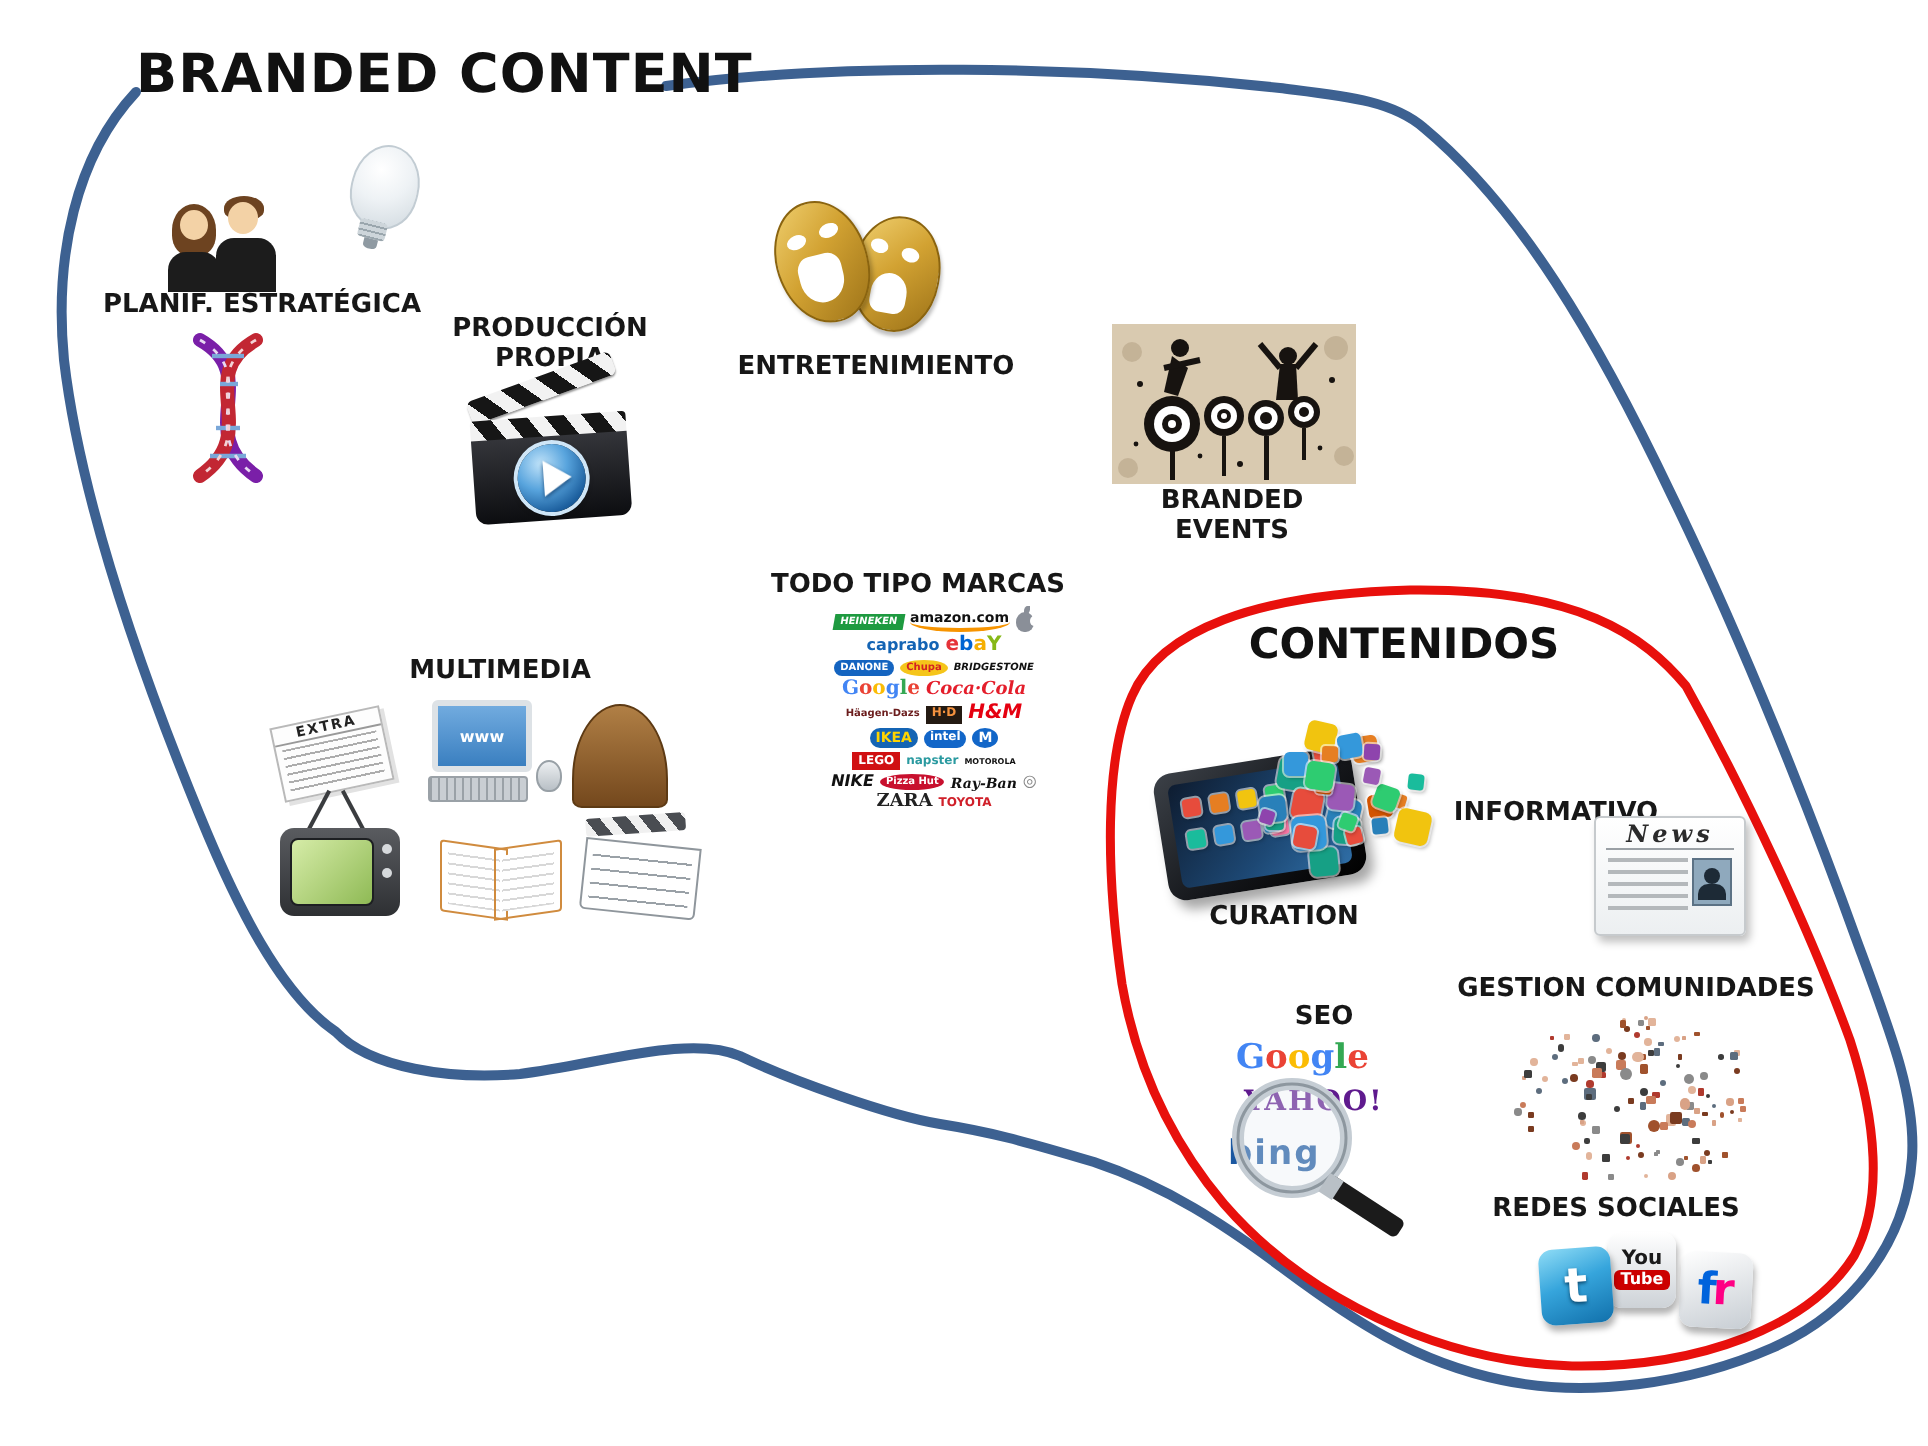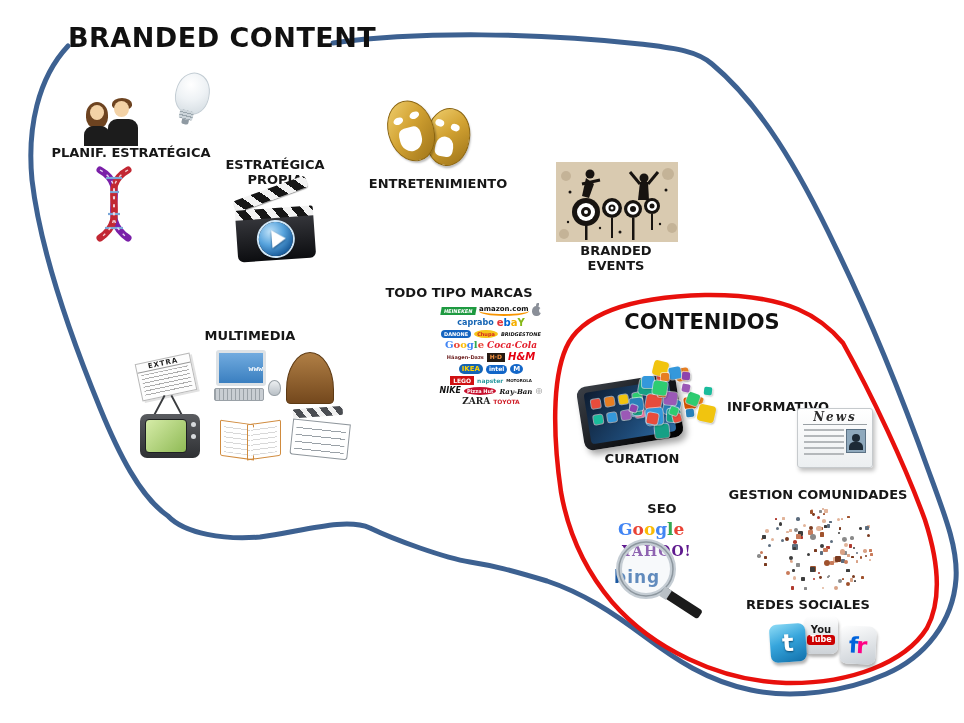--- a/index.html
+++ b/index.html
@@ -63,21 +63,21 @@
     background:#fff;border-radius:50%;}
   .amz{border-bottom:2px solid #f79400;border-radius:0 0 70% 70%;padding-bottom:1px;}
   
   .mm{width:220px;height:118px;}
   .newsE{position:absolute;width:54px;height:36px;background:#fdfdfd;border:1px solid #b9b9b9;
     transform:rotate(-12deg);box-shadow:2px 2px 0 #e2e2e2;}
   .newsE .t{font-size:7px;font-weight:bold;color:#222;text-align:center;letter-spacing:1px;border-bottom:1px solid #999;}
   .newsE .ln{margin:2px 3px;height:22px;background:repeating-linear-gradient(#adadad 0 1px,transparent 1px 4px);}
   .scr{position:absolute;width:44px;height:30px;background:linear-gradient(#71abdf,#3a7fc0);
     border:3px solid #dde2e6;border-radius:3px;color:#fff;font-size:8px;font-weight:bold;
-    display:flex;align-items:center;justify-content:flex-end;font-family:Liberation Mono, monospace;}
+    display:flex;align-items:center;justify-content:center;}
   .kbd{position:absolute;width:48px;height:11px;background:#c9ced3;border:1px solid #9aa1a7;border-radius:2px;
     background-image:repeating-linear-gradient(90deg,#9aa1a7 0 1px,transparent 1px 4px);}
   .mouse{position:absolute;width:11px;height:14px;background:linear-gradient(#eceff1,#b9c0c6);
     border:1px solid #98a0a6;border-radius:50% 50% 45% 45%;}
   .radio{position:absolute;width:46px;height:50px;background:linear-gradient(#b07f45,#74481d);
     border-radius:50% 50% 10% 10% / 72% 72% 8% 8%;border:1px solid #5d3a14;}
   .radio .fan{position:absolute;left:7px;top:10px;width:32px;height:30px;background:
     radial-gradient(circle at 50% 80%,#e4c892 0 30%,transparent 31%),
     conic-gradient(from 240deg at 50% 85%,#74481d 0 8deg,#cda express 0,#cfa76a 8deg 22deg,#74481d 22deg 30deg,#cfa76a 30deg 44deg,#74481d 44deg 52deg,#cfa76a 52deg 66deg,#74481d 66deg 74deg,#cfa76a 74deg 88deg,#74481d 88deg 96deg,#cfa76a 96deg 110deg,#74481d 110deg 120deg,transparent 120deg);
     border-radius:50% 50% 0 0;}
@@ -182,21 +182,21 @@
       <line x1="20" y1="12" x2="36" y2="12"></line>
         <line x1="24" y1="26" x2="33" y2="26"></line>
       <line x1="22" y1="48" x2="34" y2="48"></line>
         <line x1="19" y1="62" x2="37" y2="62"></line>
     </g>
     <path d="M14,4 C46,22 10,50 42,72" fill="none" stroke="#e7d9f2" stroke-width="1.4" stroke-dasharray="3 5"></path>
     <path d="M42,4 C10,22 46,50 14,72" fill="none" stroke="#f3d2d5" stroke-width="1.4" stroke-dasharray="3 5"></path>
   </svg>
 
   <div class="abs lbl" style="left:222px;top:158px;width:106px;">
-    <div>ESTRATÉGICA</div>
+    <div>PRODUCCIÓN</div>
     <div>PROPIA</div>
   </div>
   <div class="abs clapA" style="left:236px;top:192px;">
     <div class="top"></div>
       <div class="bar"></div>
       <div class="board"></div>
     <div class="play"></div>
       <div class="tri"></div>
   </div>
 
@@ -253,21 +253,21 @@
         <circle cx="10" cy="14" r="5"></circle>
           <circle cx="112" cy="12" r="6"></circle>
           <circle cx="116" cy="66" r="5"></circle>
           <circle cx="8" cy="72" r="5"></circle>
       </g>
     </svg>
   </div>
   <div class="abs lbl" style="left:550px;top:244px;width:132px;">BRANDED EVENTS</div>
 
   <div class="abs lbl" style="left:383px;top:286px;width:152px;">TODO TIPO MARCAS</div>
-  <div class="abs brandbox" style="left:424px;top:306px;" id="brandbox">
+  <div class="abs brandbox" style="left:400px;top:306px;" id="brandbox">
       <div class="brow">
         <span class="chip" style="font-size: 5px; color: rgb(255, 255, 255); background: rgb(30, 154, 64); padding: 1.5px 3px; transform: skewX(-10deg);">HEINEKEN</span>
         <span class="chip amz" style="font-size: 7px; color: rgb(17, 17, 17);">amazon.com</span>
         <span class="apple-glyph"></span>
       </div>
       <div class="brow">
         <span class="chip" style="font-size: 8px; color: rgb(20, 100, 180);">caprabo</span>
         <span class="chip" style="font-size: 10px;">
           <span style="color: rgb(229, 50, 56);">e</span>
           <span style="color: rgb(0, 100, 210);">b</span>

